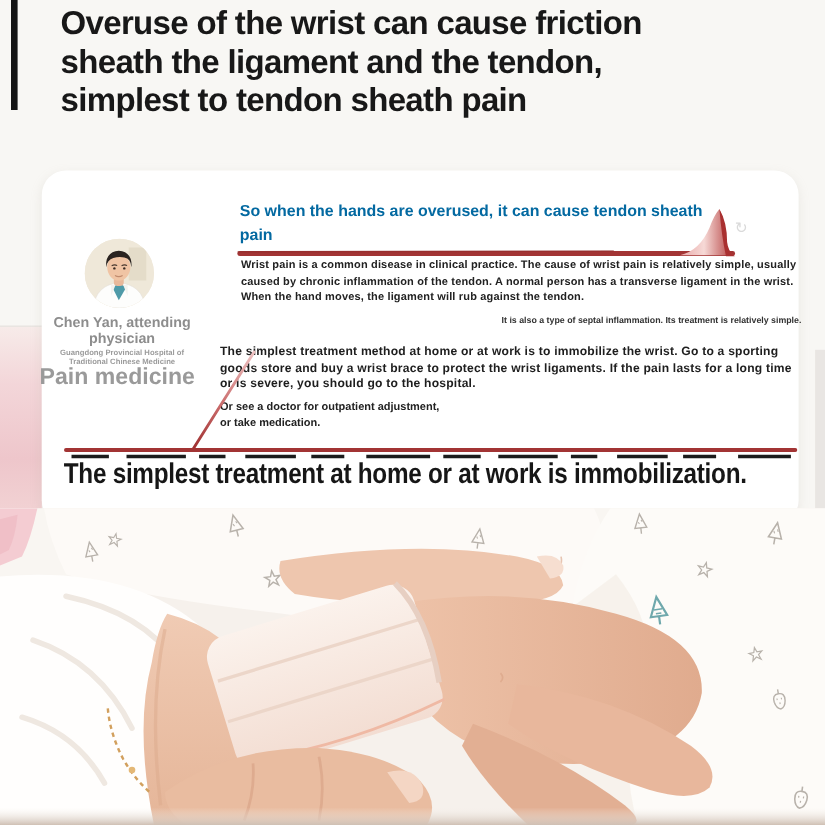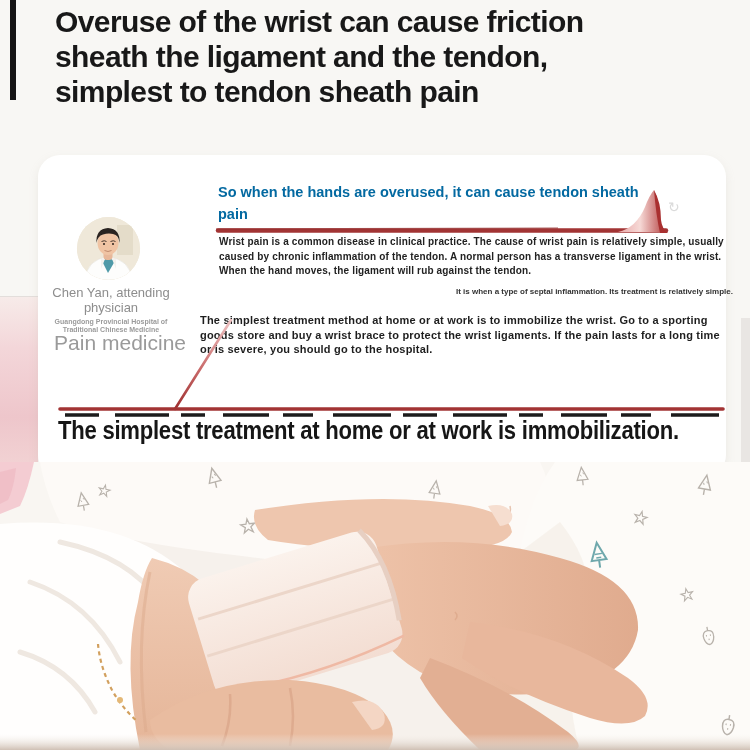--- a/index.html
+++ b/index.html
@@ -21,23 +21,23 @@
     border-top:1px solid #e3dedb;}
   .gray-strip{left:741px;top:318px;width:9px;height:150px;background:#e9e6e3;}
 
   
   .card{left:38px;top:155px;width:688px;height:322px;background:#ffffff;border-radius:22px;
     box-shadow:0 4px 10px rgba(180,170,160,0.18);}
   .card .overlay-svg{position:absolute;left:0;top:0;pointer-events:none;}
 
   
   .avatar{left:39px;top:62px;width:63px;height:63px;border-radius:50%;overflow:hidden;background:#efe8d9;}
-  .profile-name{left:-2px;top:130px;width:150px;text-align:center;color:#8d8d8d;font-weight:normal;font-size:13px;line-height:15px;}
+  .profile-name{left:-2px;top:130px;width:150px;text-align:center;color:#8d8d8d;font-weight:bold;font-size:13px;line-height:15px;}
   .profile-hospital{left:0px;top:163px;width:146px;text-align:center;color:#9b9b9b;font-weight:bold;font-size:7px;line-height:8px;}
-  .profile-dept{left:-2px;top:176px;width:150px;text-align:right;color:#9a9a9a;font-weight:normal;font-size:21px;line-height:24px;}
+  .profile-dept{left:-2px;top:176px;width:150px;text-align:left;color:#9a9a9a;font-weight:bold;font-size:21px;line-height:24px;}
 
   
   .heading{left:180px;top:26px;color:#0369a1;font-weight:bold;font-size:14.5px;line-height:22px;}
   .heading div{white-space:nowrap;}
   .p1{left:162px;top:80px;width:522px;color:#222;font-weight:bold;font-size:10px;line-height:14.5px;letter-spacing:0.15px;margin-left:19px;}
   .p2{left:162px;top:131px;width:258px;color:#222;font-weight:bold;font-size:9.5px;line-height:12.5px;}
   .note{left:418px;top:131px;width:280px;color:#333;font-weight:bold;font-size:8px;line-height:11px;}
   .p3{left:162px;top:158px;width:528px;color:#1e1e1e;font-weight:bold;font-size:11px;line-height:14.5px;letter-spacing:0.2px;}
   .p4{left:162px;top:209px;width:300px;color:#222;font-weight:bold;font-size:10px;line-height:13.5px;white-space:pre-line;}
   .glyph{left:630px;top:44px;width:20px;height:20px;color:#c7c7c7;font-size:14px;opacity:.65;}
@@ -91,22 +91,24 @@
   <div class="abs profile-hospital">Guangdong Provincial Hospital of Traditional Chinese Medicine</div>
   <div class="abs profile-dept">Pain medicine</div>
 
   <div class="abs heading">
     <div>So when the hands are overused, it can cause tendon sheath</div>
     <div>pain</div>
   </div>
   <div class="abs glyph">↻</div>
 
   <div class="abs p1">Wrist pain is a common disease in clinical practice. The cause of wrist pain is relatively simple, usually caused by chronic inflammation of the tendon. A normal person has a transverse ligament in the wrist. When the hand moves, the ligament will rub against the tendon.</div>
-  <div class="abs note">It is when a type of septal inflammation. Its treatment is relatively simple.</div>
+  <div class="abs note">It is also a type of septal inflammation. Its treatment is relatively simple.</div>
   <div class="abs p3">The simplest treatment method at home or at work is to immobilize the wrist. Go to a sporting goods store and buy a wrist brace to protect the wrist ligaments. If the pain lasts for a long time or is severe, you should go to the hospital.</div>
+  <div class="abs p4">Or see a doctor for outpatient adjustment,
+or take medication.</div>
 
   <svg class="overlay-svg" width="688" height="322" viewBox="0 0 688 322">
     <defs>
       <linearGradient id="dgrad" x1="0" y1="0" x2="0" y2="1">
         <stop offset="0" stop-color="#eec3c3"></stop>
         <stop offset="0.55" stop-color="#c96a6a"></stop>
         <stop offset="1" stop-color="#9e2f2f"></stop>
       </linearGradient>
       <linearGradient id="fgrad" x1="0" y1="0" x2="1" y2="0">
         <stop offset="0" stop-color="#e9a8a8"></stop>

